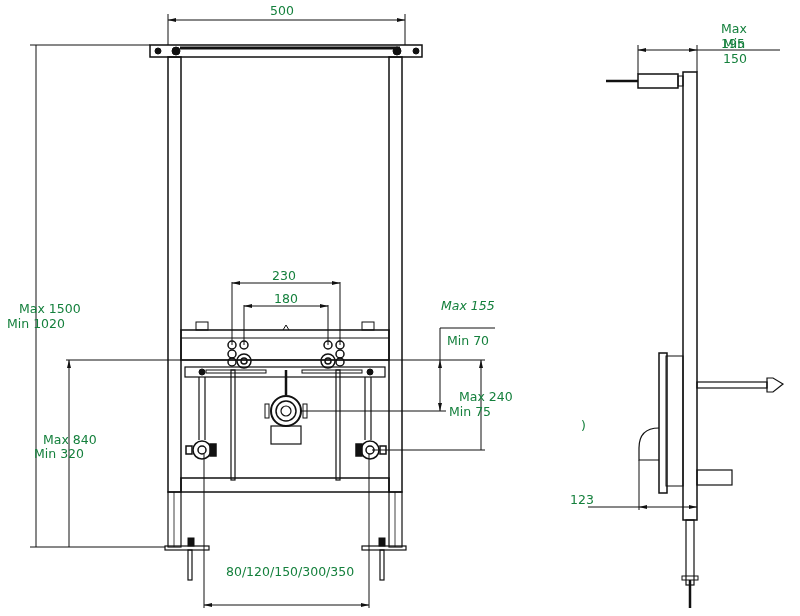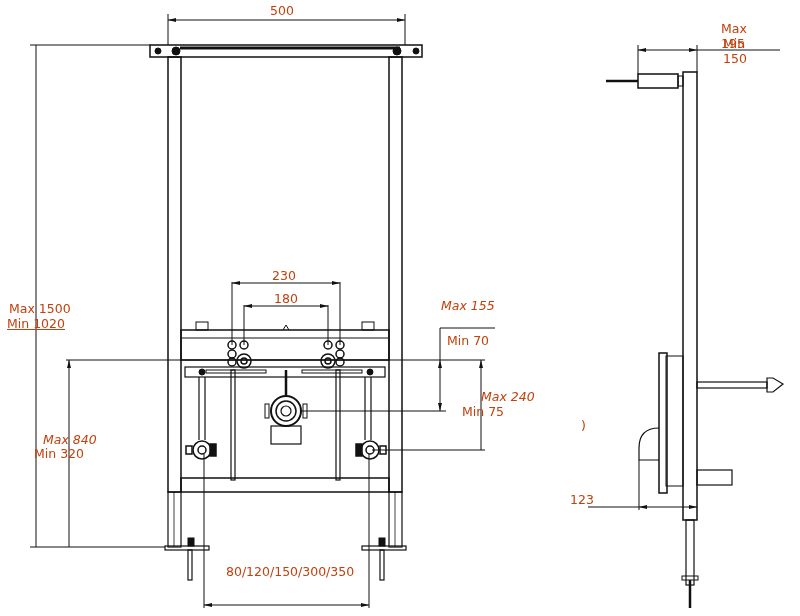--- a/index.html
+++ b/index.html
@@ -174,37 +174,37 @@
     <line x1="588" y1="507" x2="697" y2="507"></line>
   </g>
   <g fill="#111">
     <path d="M638 50 l8 -2 v4 z"></path>
       <path d="M697 50 l-8 -2 v4 z"></path>
     <path d="M639 507 l8 -2 v4 z"></path>
       <path d="M697 507 l-8 -2 v4 z"></path>
   </g>
 </svg>
 
-<div style="position:absolute;left:0;top:0;width:644px;height:616px;font-family:'DejaVu Sans',sans-serif;font-size:12.5px;color:#c2410c;line-height:15px;">
+<div style="position:absolute;left:0;top:0;width:644px;height:616px;font-family:'DejaVu Sans',sans-serif;font-size:12.5px;color:#15803d;line-height:15px;">
   <div style="position:absolute;left:270px;top:3px;">500</div>
 
-  <div style="position:absolute;left:9px;top:301px;">Max 1500</div>
-  <div style="position:absolute;left:7px;top:316px;text-decoration:underline;">Min 1020</div>
-
-  <div style="position:absolute;left:43px;top:432px;font-style:italic;">Max 840</div>
+  <div style="position:absolute;left:19px;top:301px;">Max 1500</div>
+  <div style="position:absolute;left:7px;top:316px;">Min 1020</div>
+
+  <div style="position:absolute;left:43px;top:432px;">Max 840</div>
   <div style="position:absolute;left:34px;top:446px;">Min 320</div>
 
   <div style="position:absolute;left:272px;top:268px;">230</div>
   <div style="position:absolute;left:274px;top:291px;text-align:center;">180</div>
 
   <div style="position:absolute;left:441px;top:298px;font-style:italic;">Max 155</div>
   <div style="position:absolute;left:447px;top:313px;margin-top:20px;">Min 70</div>
 
-  <div style="position:absolute;left:481px;top:389px;font-style:italic;">Max 240</div>
-  <div style="position:absolute;left:462px;top:404px;">Min 75</div>
+  <div style="position:absolute;left:459px;top:389px;">Max 240</div>
+  <div style="position:absolute;left:449px;top:404px;">Min 75</div>
 
   <div style="position:absolute;left:226px;top:564px;">80/120/150/300/350</div>
 
   <div style="position:absolute;left:721px;top:21px;">Max 195</div>
   <div style="position:absolute;left:723px;top:36px;">Min 150</div>
 
   <div style="position:absolute;left:570px;top:492px;">123</div>
   <div style="position:absolute;left:581px;top:418px;">)</div>
 </div>
 

